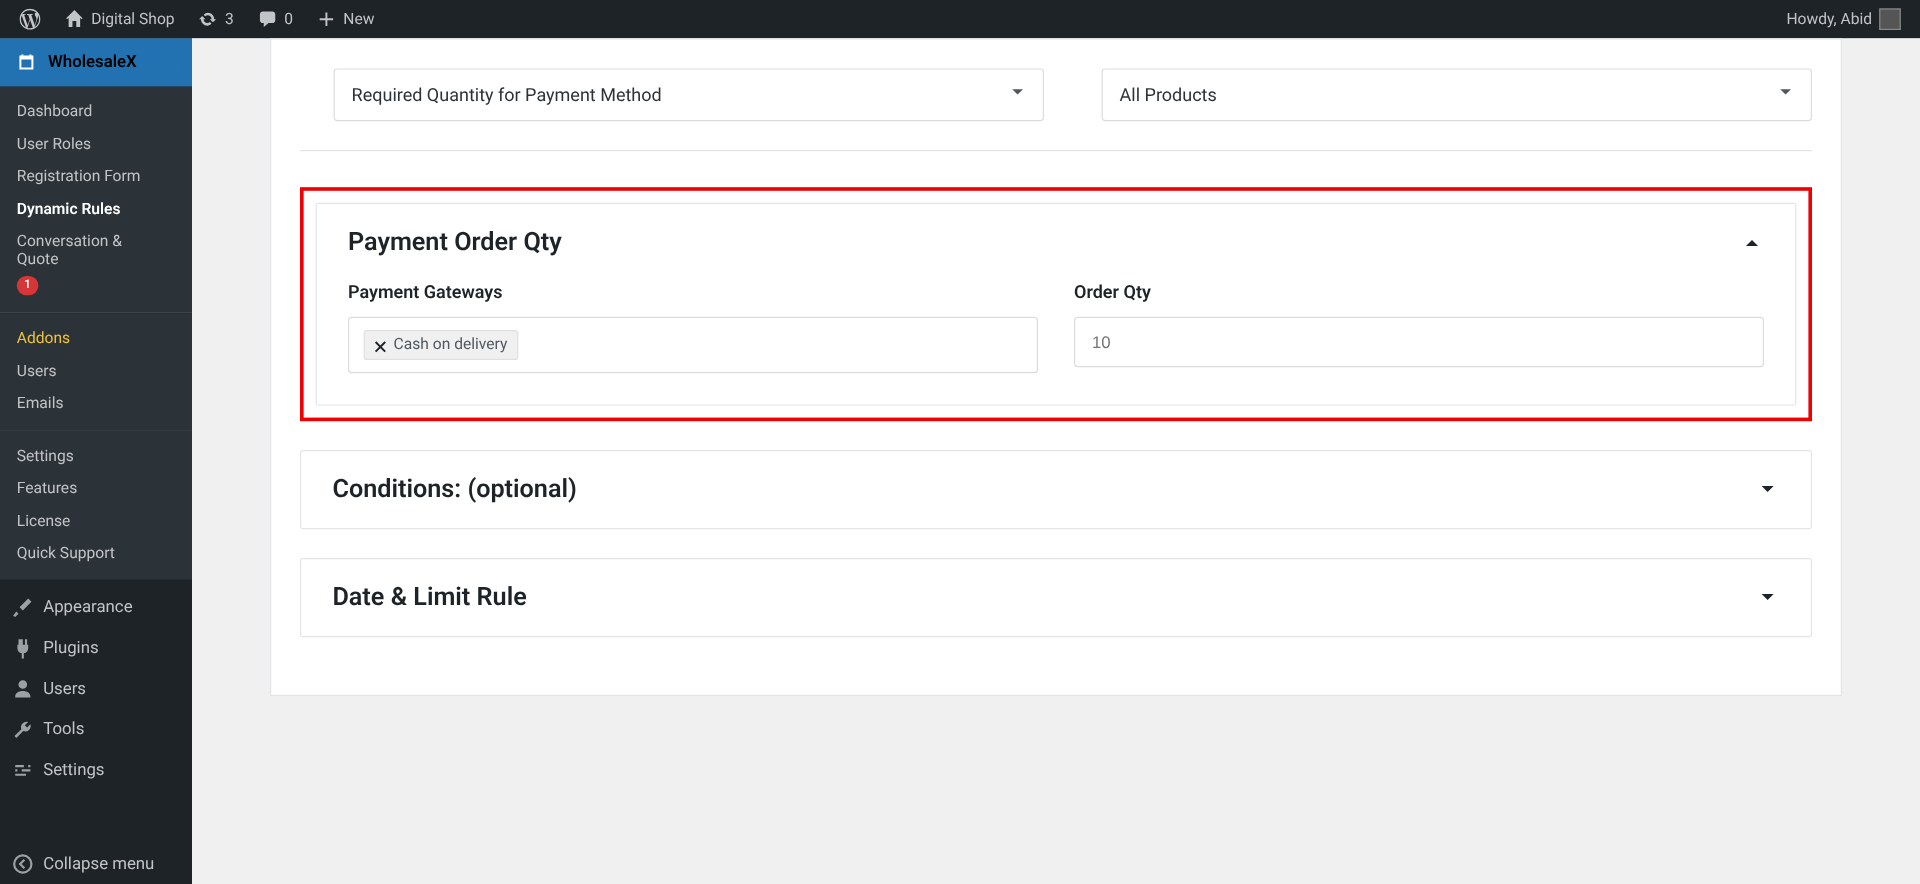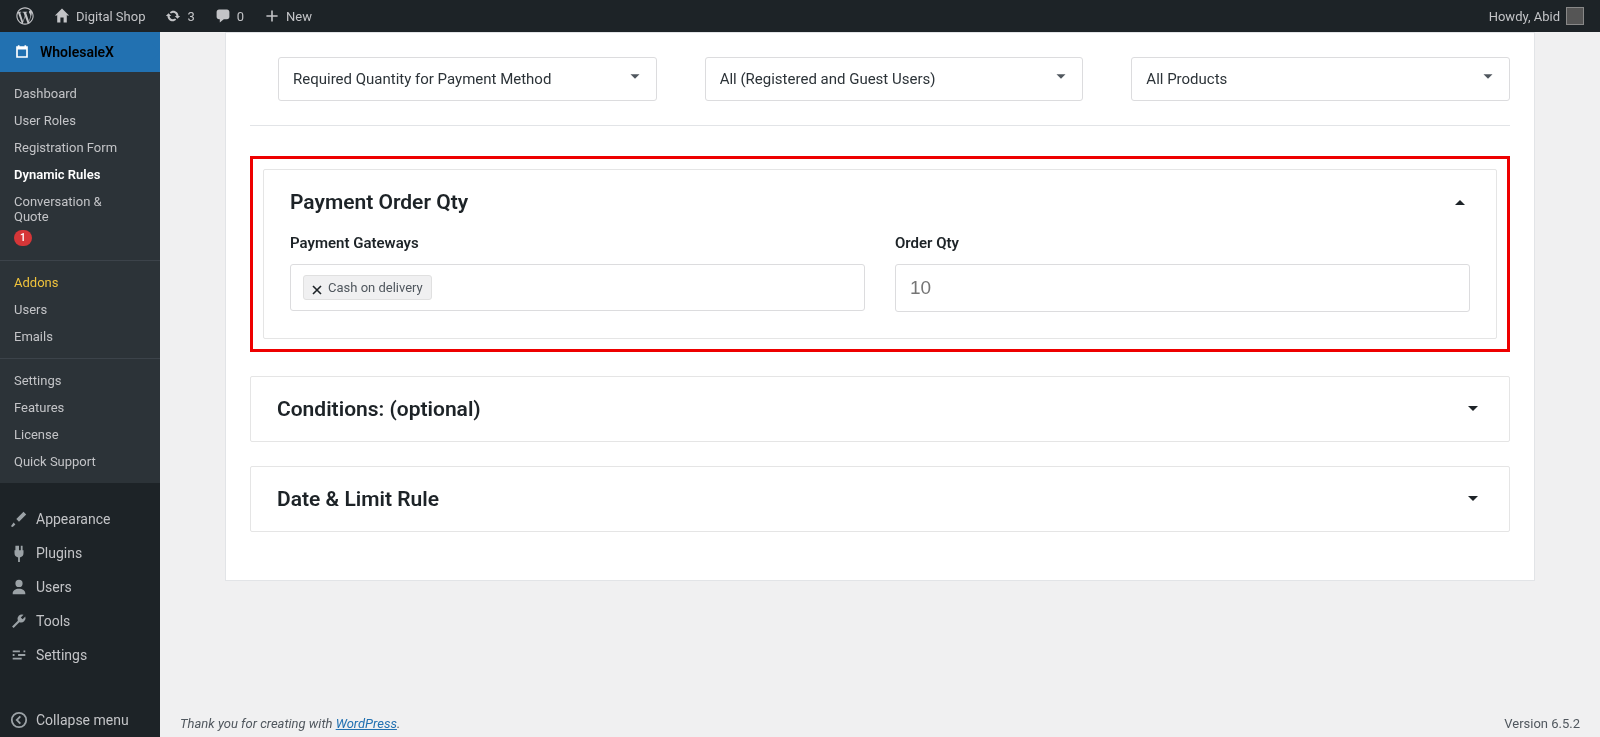--- a/index.html
+++ b/index.html
@@ -25,21 +25,21 @@
   .plugin-head svg { width:20px; height:20px; fill: #fff; }
 
   .sub-list { background:#2c3338; padding:8px 0; }
   .sub-list .sitem { padding:6px 14px; font-size:13px; color:#c3c4c7; cursor:pointer; position:relative; display:flex; align-items:center; gap:8px;}
   .sub-list .sitem.active { color:#fff; font-weight:600; }
   .sub-list .sitem .badge { background:#d63638; color:#fff; border-radius:10px; font-size:10px; padding:0 6px; line-height:16px; font-weight:600;}
   .sep { height:1px; background:#3c434a; margin:0; }
 
   .group2 .sitem.highlight { color:#f0c33c; }
 
-  .main-menu { padding-top:19px; }
+  .main-menu { padding-top:6px; }
   .main-menu .mitem { display:flex; align-items:center; gap:8px; padding:8px 10px; font-size:14px; color:#c3c4c7; cursor:pointer; }
   .main-menu .mitem svg { width:18px; height:18px; fill: rgba(240,246,252,.6); }
   .collapse { margin-top:auto; }
 
   
   .page-body { padding:0 20px 30px 20px; }
   .card-container { background:#fff; border:1px solid #e2e4e7; padding:24px; margin:0 45px; }
 
   .row-selects { display:flex; gap:20px; margin-bottom:24px; }
   .select-box { flex:1; border:1px solid #dcdcde; border-radius:3px; background:#fff; position:relative;margin-left:28px; }
@@ -56,21 +56,21 @@
   .panel-body { padding:0 26px 26px 26px; }
   .fields-row { display:flex; gap:30px; }
   .field { flex:1; }
   .field label { display:block; font-size:15px; font-weight:600; color:#1d2327; margin-bottom:12px; }
 
   .tag-input { border:1px solid #dcdcde; border-radius:3px; padding:10px 12px; min-height:44px; display:flex; gap:6px; align-items:center; flex-wrap:wrap; }
   .tag { background:#f0f0f1; border:1px solid #e0e0e0; border-radius:3px; padding:4px 8px; font-size:13px; display:flex; align-items:center; gap:6px; color:#50575e;}
   .tag .x { width:10px; height:10px; cursor:pointer; }
   .tag .x svg { width:10px; height:10px; fill:#1d2327; }
 
-  .text-input { width:100%; border:1px solid #dcdcde; border-radius:3px; padding:12px 14px; font-size:19px; color:#8c8f94; background:#fff; }
+  .text-input { width:100%; border:1px solid #dcdcde; border-radius:3px; padding:12px 14px; font-size:14px; color:#8c8f94; background:#fff; }
 
   .highlight-box { border:3px solid #e00; padding:10px; margin-bottom:24px; }
 
   
   .footer { position:absolute; bottom:6px; left:20px; right:20px; display:flex; justify-content:space-between; font-size:13px; color:#50575e; font-style: italic; }
   .footer a { color:#2271b1; text-decoration:underline; }
   .footer .version { font-style: normal; }
 
 </style>
 </head>
@@ -218,26 +218,20 @@
     </div>
   </div>
 
   <div class="content">
     <div class="page-body">
       <div class="card-container">
 
       <div class="row-selects">
         <div class="select-box">
           <div class="value">Required Quantity for Payment Method</div>
-          <span class="chevron"><svg viewBox="0 0 20 20">
-                  <path d="M5 7l5 5 5-5z"></path>
-                </svg></span>
-        </div>
-        <div class="select-box">
-          <div class="value">All (Registered and Guest Users)</div>
           <span class="chevron"><svg viewBox="0 0 20 20">
                   <path d="M5 7l5 5 5-5z"></path>
                 </svg></span>
         </div>
         <div class="select-box">
           <div class="value">All Products</div>
           <span class="chevron"><svg viewBox="0 0 20 20">
                   <path d="M5 7l5 5 5-5z"></path>
                 </svg></span>
         </div>
@@ -289,21 +283,14 @@
           <span class="title">Date &amp; Limit Rule</span>
           <svg viewBox="0 0 20 20">
                 <path d="M5 7l5 5 5-5z"></path>
               </svg>
         </div>
       </div>
 
       </div>
     </div>
 
-    <div class="footer">
-      <span>
-        <span>Thank you for creating with </span>
-        <a href="#">WordPress</a><span>.</span>
-      </span>
-      <span class="version">Version 6.5.2</span>
-    </div>
   </div>
 </div>
 
 </body></html>

